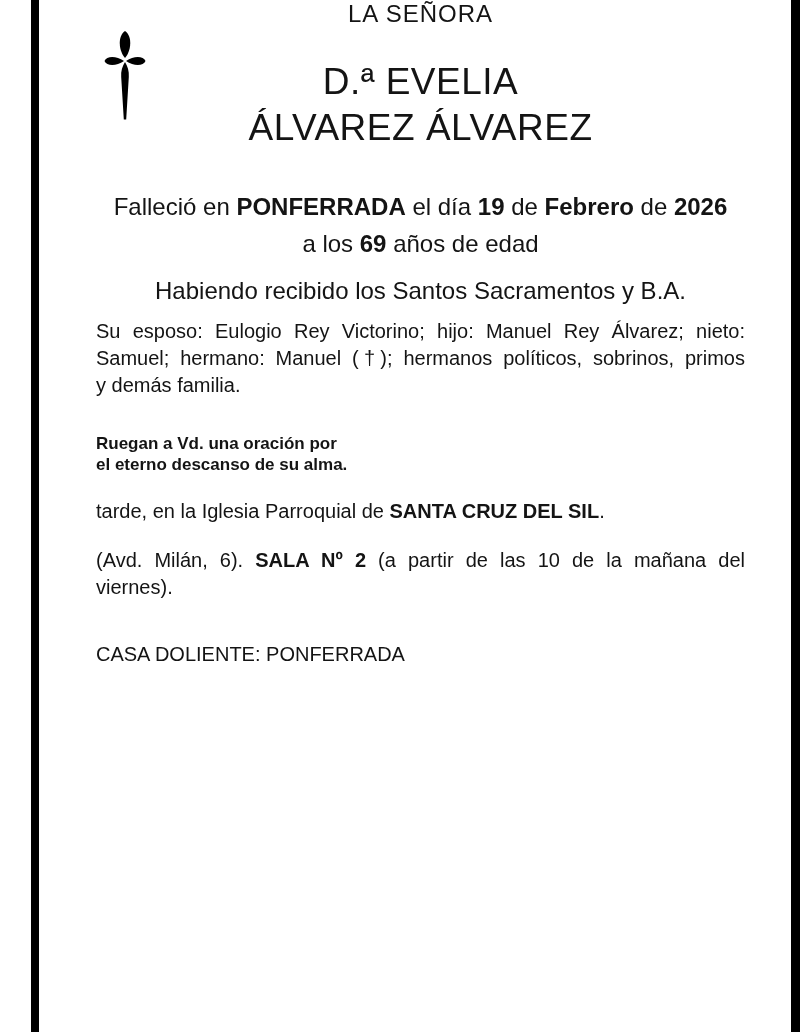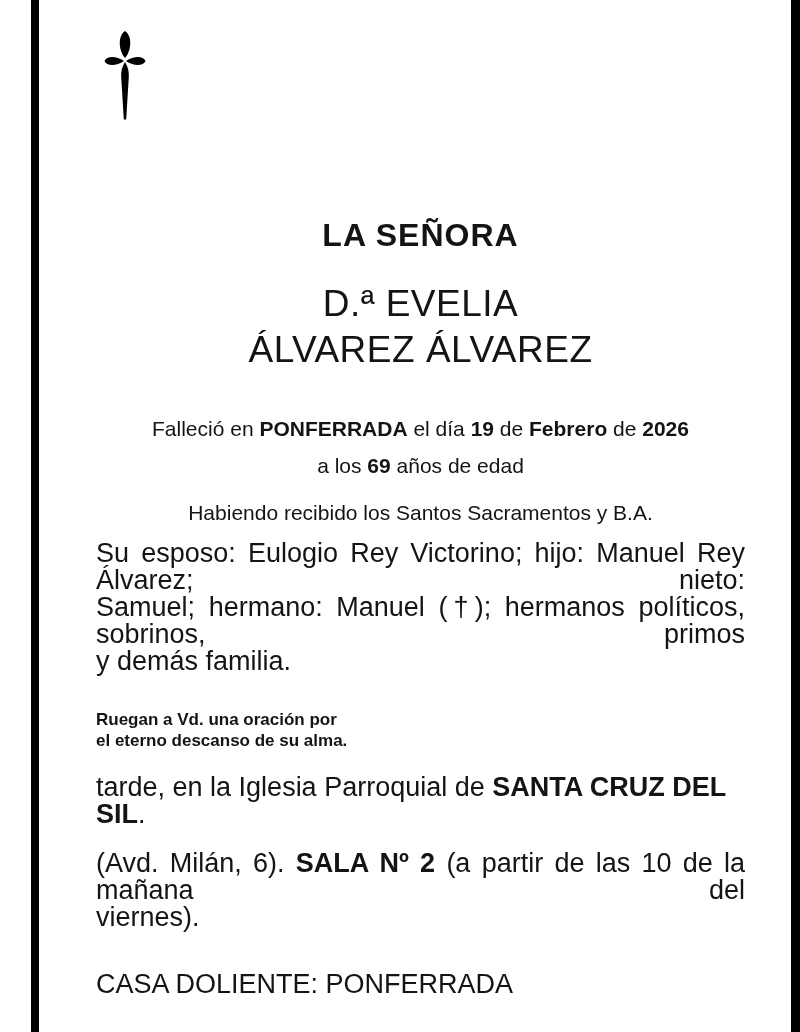--- a/index.html
+++ b/index.html
@@ -35,49 +35,48 @@
     left: 39px;
     top: 0;
     width: 752px;
     box-sizing: border-box;
     padding: 0 46px 0 57px;
   }
 
   .center { text-align: center; }
 
   .honorific {
-    margin-top: 222px;
-    font-weight: 700;
-    font-size: 32px;
+    font-weight: 400;
+    font-size: 24px;
     line-height: 27px;
     letter-spacing: 1px;
   }
   .name {
     margin-top: 32px;
     font-weight: 400;
     font-size: 37px;
     line-height: 46px;
     letter-spacing: 0.5px;
   }
   .meta {
-    font-size: 21px;
+    font-size: 24px;
     line-height: 24px;
   }
   .death { margin-top: 44px; }
   .age   { margin-top: 13px; }
   .sacr  { margin-top: 23px; }
   .dep {
     margin-top: 19px;
     font-size: 21px;
     line-height: 26px;
     font-weight: 700;
     word-spacing: 14px;
   }
   .bodytext {
-    font-size: 27px;
+    font-size: 20px;
     line-height: 27px;
   }
   .family  { margin-top: 15px; }
   .funeral { margin-top: 23px; }
   .capilla { margin-top: 22px; }
   .casa    { margin-top: 40px; }
   .prayer {
     margin-top: 34px;
     font-weight: 700;
     font-size: 17px;

